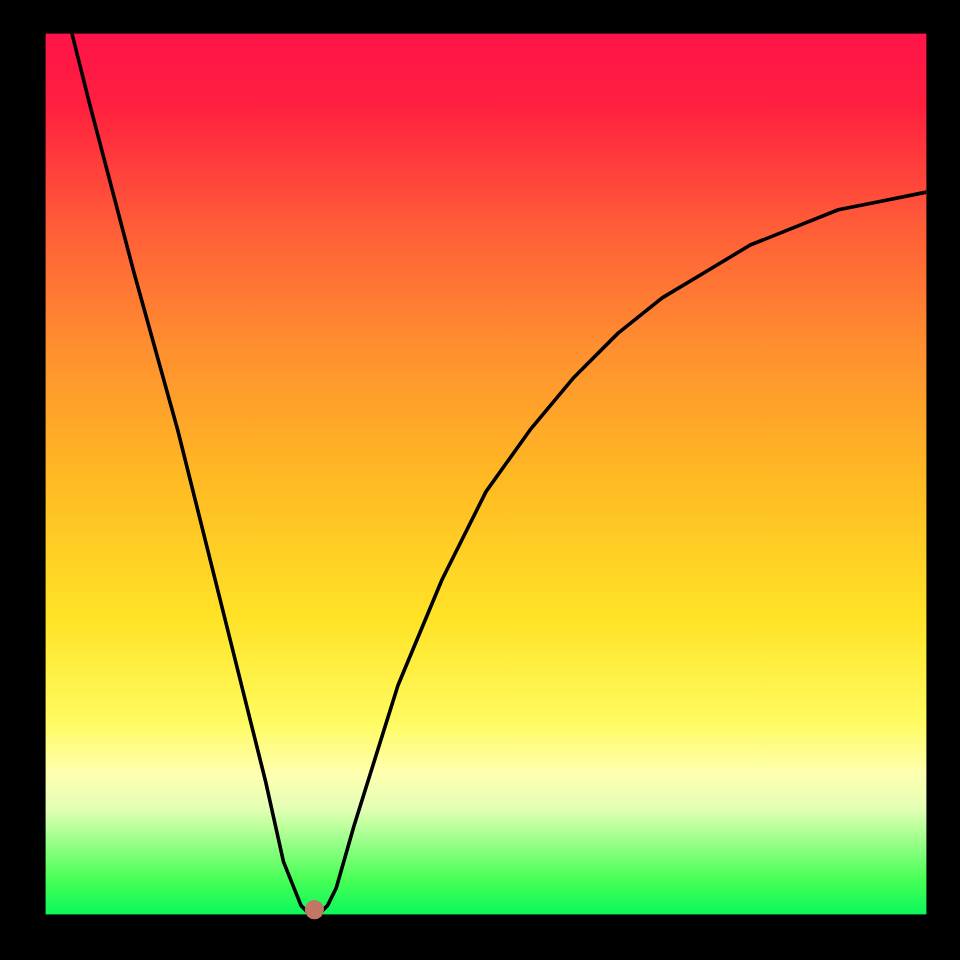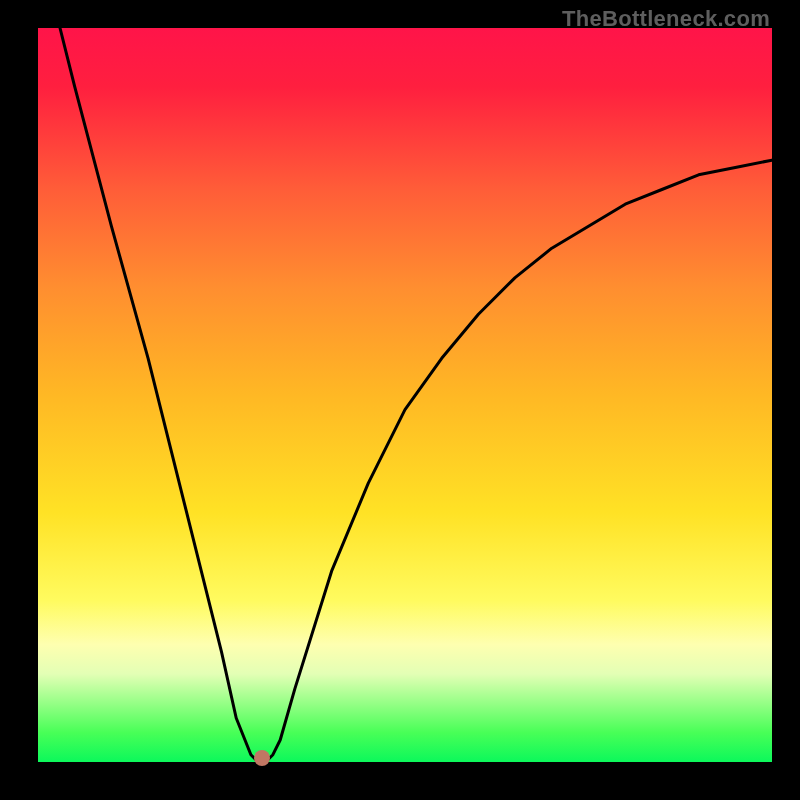--- a/index.html
+++ b/index.html
@@ -60,21 +60,20 @@
     height: 16px;
     border-radius: 50%;
     background: #c17763;
     transform: translate(-50%, -50%);
   }
 </style>
 </head>
 <body>
 
 <div class="frame">
-  <div class="watermark">TheBottleneck.com</div>
 
   <div class="plot">
     <svg class="curve" viewBox="0 0 734 734" preserveAspectRatio="none">
       <path id="curve-path" d="M 22.0 0.0 L 36.7 58.7 L 73.4 198.2 L 110.1 330.3 L 146.8 477.1 L 183.5 623.9 L 198.2 690.0 L 212.9 726.7 L 220.2 734.0 L 227.5 734.0 L 234.9 726.7 L 242.2 712.0 L 256.9 660.6 L 293.6 543.2 L 330.3 455.1 L 367.0 381.7 L 403.7 330.3 L 440.4 286.3 L 477.1 249.6 L 513.8 220.2 L 550.5 198.2 L 587.2 176.2 L 623.9 161.5 L 660.6 146.8 L 697.3 139.5 L 734.0 132.1" fill="none" stroke="#000" stroke-width="3" stroke-linecap="round" stroke-linejoin="round"></path>
     </svg>
     <div class="dot" id="marker-dot" style="left: 223.87px; top: 730.33px;"></div>
   </div>
 </div>
 
 </body></html>

